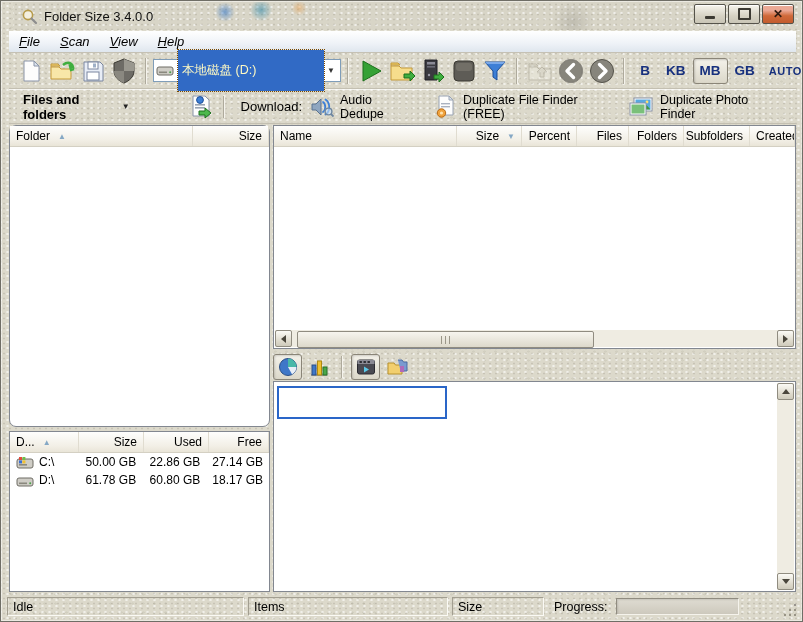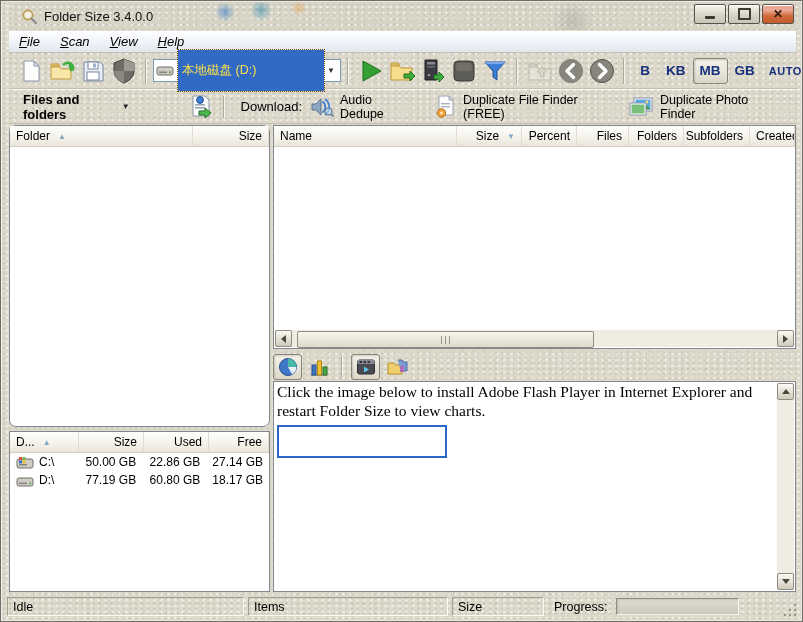--- a/index.html
+++ b/index.html
@@ -45,21 +45,21 @@
   .menu-item u{text-decoration:underline;}
 
   
   .toolbar1{position:absolute;left:8px;top:52px;width:787px;height:36px;display:flex;align-items:center;padding-left:6px;box-sizing:border-box;border-bottom:1px solid #c3bfb1;box-shadow:0 1px 0 rgba(255,255,255,.7);}
   .toolbar2{position:absolute;left:8px;top:89px;width:787px;height:34px;display:flex;align-items:center;padding-left:6px;box-sizing:border-box;border-bottom:1px solid #c3bfb1;}
   .tbtn{width:31px;height:31px;display:flex;align-items:center;justify-content:center;flex:0 0 auto;}
   .tb-sep{width:1px;height:26px;background:#aeaa9c;border-right:1px solid #f5f3ec;margin:0 6px;flex:0 0 auto;}
   .tb-sep.short{height:22px;}
 
   .combo{width:188px;height:23px;background:#fff;border:1px solid #7f9db9;display:flex;align-items:center;padding:1px 2px;box-sizing:border-box;flex:0 0 auto;}
-  .combo-text{background:#316ac5;color:#fde047;padding:12px 4px;margin-left:4px;font-size:12.5px;outline:1px dotted #7a4a00;flex:1;white-space:nowrap;overflow:hidden;}
+  .combo-text{background:#316ac5;color:#fef9c3;padding:12px 4px;margin-left:4px;font-size:12.5px;outline:1px dotted #7a4a00;flex:1;white-space:nowrap;overflow:hidden;}
   .combo-arrow{width:14px;text-align:center;font-size:8px;color:#333;flex:0 0 auto;}
 
   .unit{min-width:14px;height:24px;padding:0 6px;display:flex;align-items:center;justify-content:center;font-weight:bold;color:#17307e;font-size:13.5px;flex:0 0 auto;border:1px solid transparent;border-radius:3px;}
   .unit.active{border-color:#8a8578;background:linear-gradient(#f4f2ea,#dbd7c9);box-shadow:inset 1px 1px 2px rgba(0,0,0,.18);}
   .unit.auto{font-size:11px;letter-spacing:.5px;}
 
   .scope-btn{display:flex;align-items:center;font-weight:bold;font-size:13px;padding:4px 8px;}
   .scope-btn .dd{font-size:8px;margin-left:10px;color:#222;}
   .dl-label{font-size:13px;margin:0 8px 0 10px;}
   .tool-link{display:flex;align-items:center;gap:6px;margin-right:28px;font-size:12.5px;}
@@ -390,21 +390,21 @@
         <span class="icon" style="margin-right:5px;">
           <svg width="18" height="13" viewBox="0 0 18 13">
               <rect x="1" y="4" width="16" height="8" rx="2" fill="#cfcdc6" stroke="#6e6c64"></rect>
               <rect x="3" y="8.5" width="8" height="1.6" fill="#8a887e"></rect>
               <circle cx="14.2" cy="9.2" r="1" fill="#49a049"></circle>
             </svg>
           </span>
         <span>D:\</span>
       </div>
       <div class="cell num" style="width:65px;">
-          <span>77.19 GB</span>
+          <span>61.78 GB</span>
         </div>
       <div class="cell num" style="width:65px;">
           <span>60.80 GB</span>
         </div>
       <div class="cell num" style="flex:1;">
           <span>18.17 GB</span>
         </div>
     </div>
   </div>
 
@@ -484,21 +484,20 @@
       <svg width="22" height="20" viewBox="0 0 22 20">
             <path d="M2 6h6l1.5 2H16v9H2z" fill="#f2cf6e" stroke="#b8922e"></path>
             <path d="M12 3h4l1.5 2H21v9h-6.5" fill="#7a9ad0" stroke="#4a6aa0"></path>
             <rect x="14" y="9" width="4" height="6" fill="#b06ab8"></rect>
           </svg>
         </span>
       </div>
   </div>
 
   <div class="chart-body">
-    <div class="chart-text">Click the image below to install Adobe Flash Player in Internet Explorer and restart Folder Size to view charts.</div>
     <div class="flash-box"></div>
     <div class="vscroll">
       <div class="sb-btn">
           <div class="tri up"></div>
         </div>
       <div class="sb-btn">
           <div class="tri down"></div>
         </div>
     </div>
   </div>

